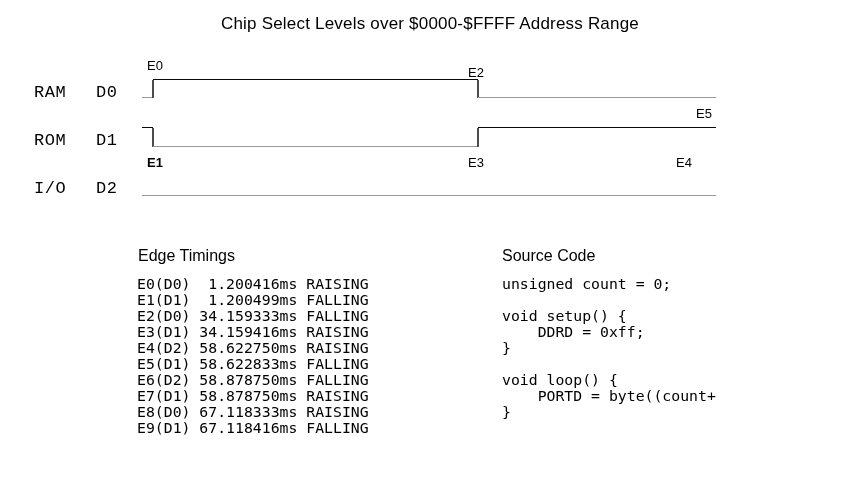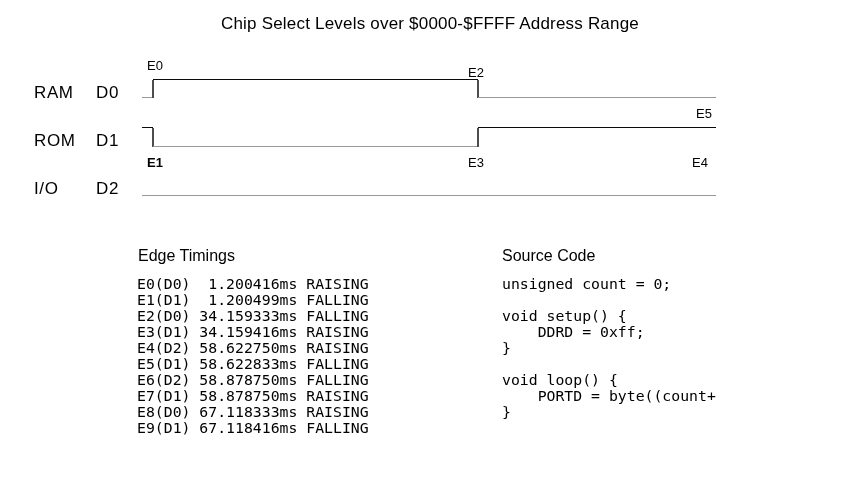--- a/index.html
+++ b/index.html
@@ -2,21 +2,21 @@
 <html><head>
 <meta charset="utf-8">
 <style>
   html,body{margin:0;padding:0;background:#ffffff;}
   .page{position:relative;width:716px;height:480px;background:#ffffff;overflow:hidden;
         font-family:"Liberation Sans",sans-serif;color:#000;}
   .title{position:absolute;left:0;top:14px;width:860px;text-align:center;
          font-size:17px;letter-spacing:0.2px;color:#000;}
   .wave-area{position:absolute;left:0;top:0;width:860px;height:235px;}
   #wave-svg{position:absolute;left:0;top:0;}
-  .rowlabel{position:absolute;font-size:17px;line-height:17px;letter-spacing:0.6px;color:#000;white-space:nowrap;}
+  .rowlabel{position:absolute;font-size:17px;line-height:17px;letter-spacing:0.6px;color:#000;white-space:nowrap;font-family:Liberation Mono, monospace;}
   .edge-label{position:absolute;font-size:13px;line-height:13px;color:#000;transform:translateX(-50%);white-space:nowrap;}
   .section-heading{position:absolute;font-size:16px;line-height:19px;color:#000;white-space:nowrap;}
   pre.mono{position:absolute;margin:0;font-family:"DejaVu Sans Mono","Liberation Mono",monospace;
            font-size:14.8px;line-height:16px;color:#000;white-space:pre;}
 </style>
 </head>
 <body>
 
 <div class="page">
 
@@ -52,21 +52,21 @@
           <line x1="719" y1="178" x2="722" y2="178" stroke="#0a0a0a" stroke-width="1.5" shape-rendering="crispEdges"></line>
           <line x1="722" y1="178" x2="722" y2="195.5" stroke="#4d4d4d" stroke-width="1.5" shape-rendering="crispEdges"></line>
           <line x1="722" y1="195.5" x2="828" y2="195.5" stroke="#999999" stroke-width="1.5" shape-rendering="crispEdges"></line>
         </g>
       </svg>
     <div id="edge-labels">
         <div class="edge-label" style="left: 155px; top: 59px; text-align: right;">E0</div>
         <div class="edge-label" style="left: 155px; top: 156px; font-weight: bold;">E1</div>
         <div class="edge-label" style="left: 476px; top: 66px;">E2</div>
         <div class="edge-label" style="left: 476px; top: 156px;">E3</div>
-        <div class="edge-label" style="left: 684px; top: 156px; margin-left: 16px;">E4</div>
+        <div class="edge-label" style="left: 684px; top: 156px;">E4</div>
         <div class="edge-label" style="left: 704px; top: 107px;">E5</div>
         <div class="edge-label" style="left: 726px; top: 156px;">E6</div>
         <div class="edge-label" style="left: 730px; top: 107px;">E7</div>
         <div class="edge-label" style="left: 800px; top: 59px;">E8</div>
         <div class="edge-label" style="left: 800px; top: 156px;">E9</div>
       </div>
 
     <div class="rowlabel" style="left:34px;top:84px">RAM</div>
     <div class="rowlabel" style="left:96px;top:84px">D0</div>
     <div class="rowlabel" style="left:34px;top:132px">ROM</div>

